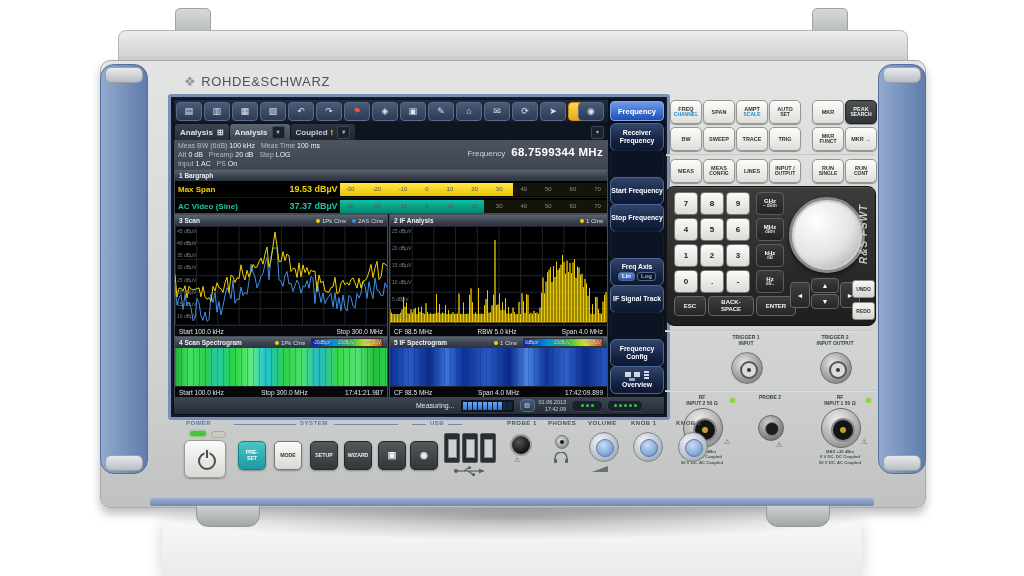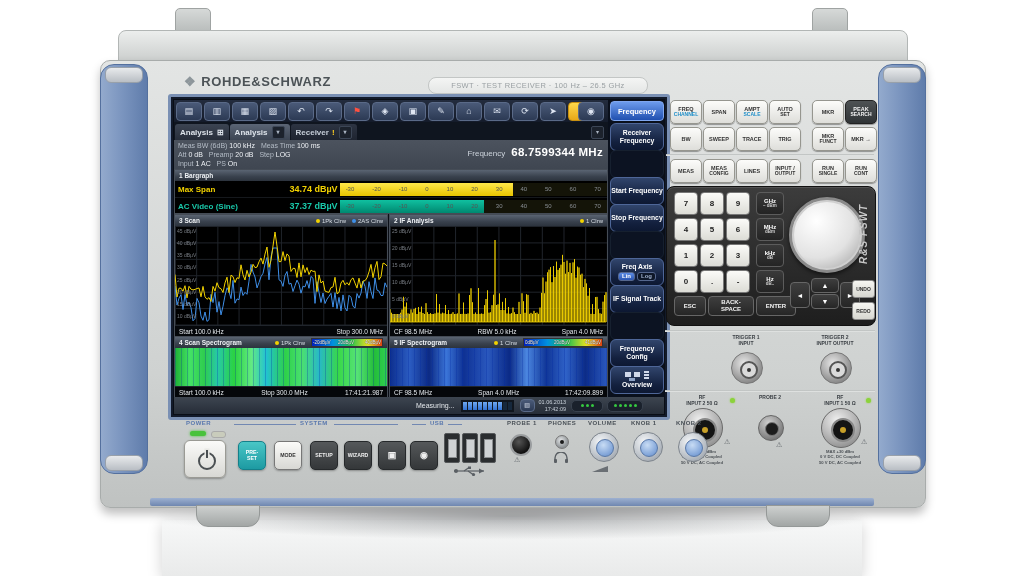--- a/index.html
+++ b/index.html
@@ -10,21 +10,21 @@
   .pedestal{left:162px;top:520px;width:700px;height:56px;background:linear-gradient(#f7f8f8,#e9eaea);box-shadow:0 4px 14px rgba(0,0,0,.18);}
   .shadow{left:150px;top:506px;width:724px;height:34px;background:radial-gradient(ellipse at 50% 30%,rgba(40,45,50,.35),rgba(0,0,0,0) 70%);}
   .topdeck{left:118px;top:30px;width:788px;height:34px;background:linear-gradient(#eceeed,#c7cac9);border:1px solid #b2b6b5;border-radius:8px 8px 0 0;}
   .toptab{top:8px;width:34px;height:26px;background:linear-gradient(#d6d9d8,#b4b8b7);border:1px solid #9fa3a2;border-radius:5px 5px 0 0;}
   .body{left:100px;top:60px;width:824px;height:446px;background:linear-gradient(#e3e5e4,#cfd2d1 70%,#bfc2c1);border:1px solid #a8acab;border-radius:10px;box-shadow:0 6px 10px rgba(0,0,0,.25);}
   .seam{left:150px;top:498px;width:724px;height:8px;background:linear-gradient(#9db0d0,#6f87b0);border-radius:2px;}
   .handle{top:64px;width:46px;height:408px;background:linear-gradient(90deg,#93aacd,#7b95bf 45%,#5f7cab);border:1px solid #54709e;border-radius:14px;}
   .handle .cap{position:absolute;left:4px;width:36px;height:14px;background:linear-gradient(#e8eaec,#b9bec4);border-radius:6px;border:1px solid #98a0aa;}
   .foot{top:505px;width:62px;height:20px;background:linear-gradient(#cdd0cf,#a2a6a5);border-radius:0 0 12px 12px;border:1px solid #949897;}
   
-  .logo{left:184px;top:74px;height:16px;font-size:13px;font-weight:bold;color:#4c5357;letter-spacing:.6px;}
+  .logo{left:184px;top:74px;height:16px;font-size:13px;font-weight:normal;color:#4c5357;letter-spacing:.6px;}
   .logo .dia{color:#8d969b;margin-right:5px;}
   .banner{left:428px;top:77px;width:218px;height:15px;background:linear-gradient(#f4f5f4,#e4e6e5);border:1px solid #c3c6c5;border-radius:8px;
           font-size:7.5px;color:#9aa0a3;display:flex;align-items:center;justify-content:center;letter-spacing:.4px;}
   
   .screen{left:168px;top:94px;width:496px;height:320px;background:#0a0e16;border:3px solid #7a90b4;border-radius:3px;box-shadow:inset 0 0 0 2px #121a2a;}
   .scr{position:absolute;left:3px;top:3px;width:490px;height:314px;}
   .toolbar{left:0;top:0;width:434px;height:22px;background:linear-gradient(#232c3e,#141b2a);display:flex;align-items:center;padding-left:2px;box-sizing:border-box;}
   .ticon{width:24px;height:17px;margin-right:2px;border-radius:4px;background:linear-gradient(#4a5a78,#2c3a54);border:1px solid #5a6a88;
          color:#dfe6f2;font-size:9px;line-height:16px;text-align:center;flex:none;}
   .ticon.help{background:linear-gradient(#ffd84a,#e8a818);color:#443300;font-weight:bold;border-color:#c89010;}
@@ -156,21 +156,20 @@
   <div class="abs handle" style="left:878px;">
     <span class="cap" style="top:2px;"></span>
       <span class="cap" style="bottom:2px;"></span>
     </div>
   <div class="abs foot" style="left:196px;"></div>
   <div class="abs foot" style="left:766px;"></div>
 
   <div class="abs logo">
     <span class="dia">❖</span><span>ROHDE&amp;SCHWARZ</span>
   </div>
-  <div class="abs banner">FSWT · TEST RECEIVER · 100 Hz – 26.5 GHz</div>
 
   <div class="abs screen">
    <div class="scr">
 
     <div class="abs toolbar">
       <span class="ticon">▤</span>
       <span class="ticon">▥</span>
       <span class="ticon">▦</span>
       <span class="ticon">▨</span>
       <span class="ticon">↶</span>
@@ -190,21 +189,21 @@
     <div class="abs tabs">
       <div class="tab mv">
         <span>Analysis</span>
         <span style="margin-left:4px;">⊞</span>
       </div>
       <div class="tab active">
         <span>Analysis</span>
         <span class="caret">▾</span>
       </div>
       <div class="tab dim">
-        <span>Receiver</span>
+        <span>Coupled</span>
         <span class="warn">!</span>
         <span class="caret">▾</span>
       </div>
       <span class="caret" style="position:absolute;right:4px;top:4px;">▾</span>
     </div>
 
     <div class="abs settings">
       <div class="srow" style="top:2px;">
         <span class="lbl">Meas BW (6dB)</span> <span>100 kHz</span>&nbsp;&nbsp;
         <span class="lbl">Meas Time</span> <span>100 ms</span>
@@ -222,21 +221,21 @@
         <span class="fl">Frequency</span><span class="fv">68.7599344 MHz</span>
       </div>
     </div>
 
     <div class="abs win" style="left:0;top:69px;width:434px;height:45px;">
       <div class="winh">
             <span class="t">1 Bargraph</span>
           </div>
       <div style="display:flex;align-items:center;height:16px;border-bottom:1px solid #15181c;">
         <div class="bar-label" style="width:88px;color:#f2d200;">Max Span</div>
-        <div class="bar-val" style="width:72px;color:#f2d200;">34.74 dBµV</div>
+        <div class="bar-val" style="width:72px;color:#f2d200;">19.53 dBµV</div>
         <div class="track" style="width:268px;margin-left:2px;">
           <div class="fill" id="peakfill" style="background: linear-gradient(rgb(255, 232, 74), rgb(232, 196, 0)); width: 173px;"></div>
           <div class="ticks">
 
           <span>-30</span>
                 <span>-20</span>
                 <span>-10</span>
                 <span>0</span>
                 <span>10</span>
                 <span>20</span>

